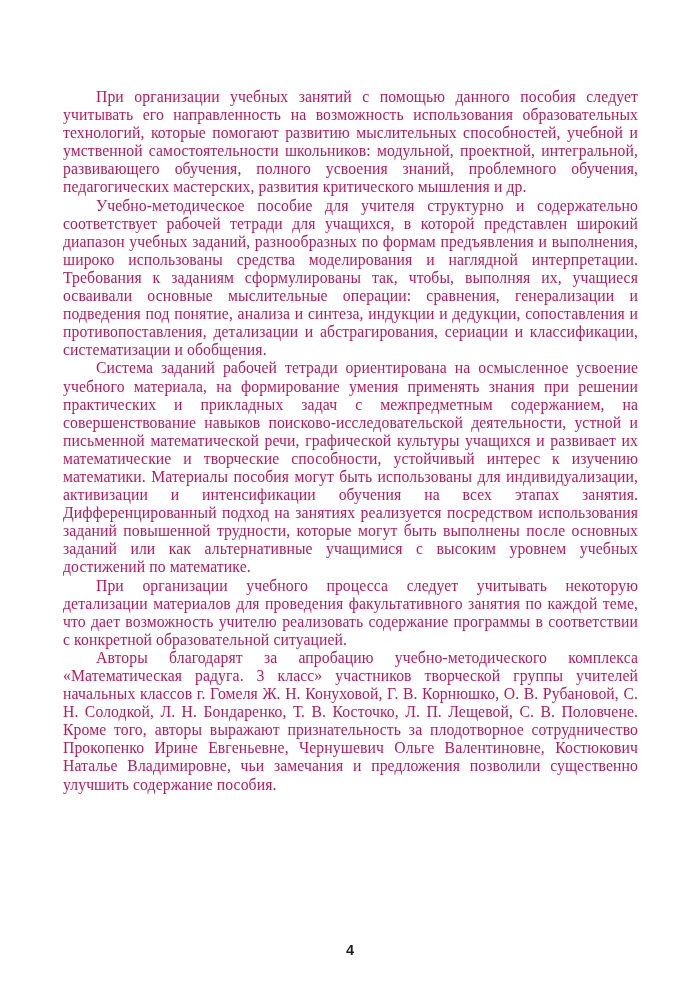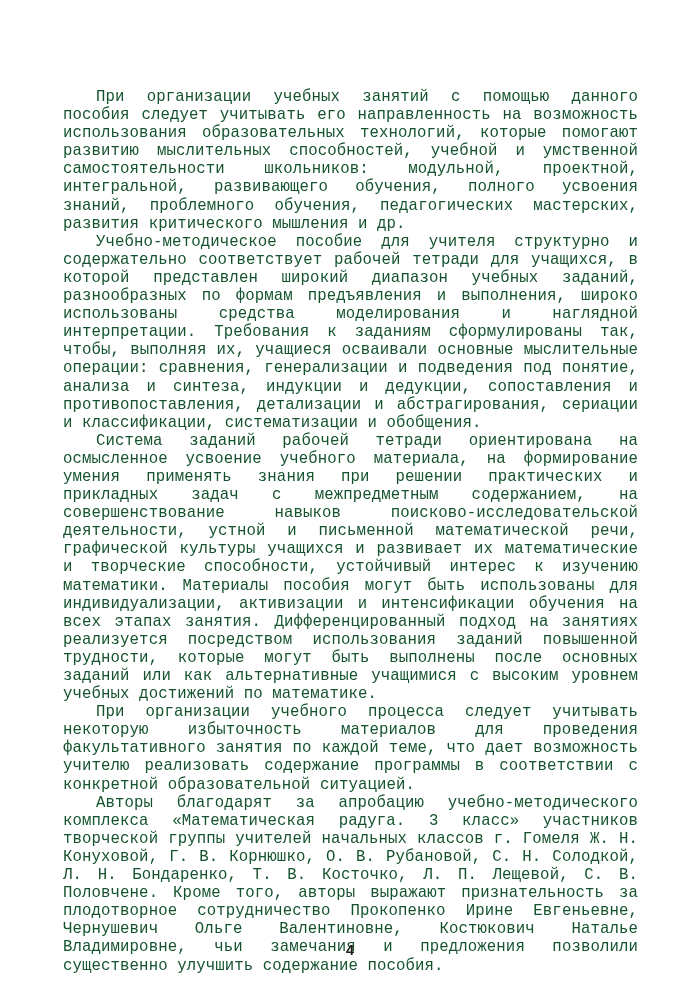--- a/index.html
+++ b/index.html
@@ -20,28 +20,27 @@
     top: 0;
     width: 700px;
     height: 1000px;
     background: #ffffff;
   }
   .text-block {
     position: absolute;
     left: 63px;
     top: 88px;
     width: 575px;
-    color: #14532d;
+    color: #be185d;
     font-size: 15.7px;
     line-height: 18.1px;
     text-align: justify;
     hyphens: auto;
     -webkit-hyphens: auto;
     letter-spacing: 0.1px;
-    font-family: Liberation Mono, monospace;
   }
   .text-block p {
     margin: 0;
     padding: 0;
     text-indent: 33px;
   }
   .page-footer {
     position: absolute;
     left: 0;
     top: 941px;
@@ -58,21 +57,21 @@
 </style>
 </head>
 <body>
 
 <div class="page">
 
   <div class="text-block">
     <p>При организации учебных занятий с помощью данного пособия следует учитывать его направленность на возможность использования образовательных технологий, которые помогают развитию мыслительных способностей, учебной и умственной самостоятельности школьников: модульной, проектной, интегральной, развивающего обучения, полного усвоения знаний, проблемного обучения, педагогических мастерских, развития критического мышления и др.</p>
     <p>Учебно-методическое пособие для учителя структурно и содержательно соответствует рабочей тетради для учащихся, в которой представлен широкий диапазон учебных заданий, разнообразных по формам предъявления и выполнения, широко использованы средства моделирования и наглядной интерпретации. Требования к заданиям сформулированы так, чтобы, выполняя их, учащиеся осваивали основные мыслительные операции: сравнения, генерализации и подведения под понятие, анализа и синтеза, индукции и дедукции, сопоставления и противопоставления, детализации и абстрагирования, сериации и классификации, систематизации и обобщения.</p>
     <p>Система заданий рабочей тетради ориентирована на осмысленное усвоение учебного материала, на формирование умения применять знания при решении практических и прикладных задач с межпредметным содержанием, на совершенствование навыков поисково-исследовательской деятельности, устной и письменной математической речи, графической культуры учащихся и развивает их математические и творческие способности, устойчивый интерес к изучению математики. Материалы пособия могут быть использованы для индивидуализации, активизации и интенсификации обучения на всех этапах занятия. Дифференцированный подход на занятиях реализуется посредством использования заданий повышенной трудности, которые могут быть выполнены после основных заданий или как альтернативные учащимися с высоким уровнем учебных достижений по математике.</p>
-    <p>При организации учебного процесса следует учитывать некоторую избыточность материалов для проведения факультативного занятия по каждой теме, что дает возможность учителю реализовать содержание программы в соответствии с конкретной образовательной ситуацией.</p>
+    <p>При организации учебного процесса следует учитывать некоторую детализации материалов для проведения факультативного занятия по каждой теме, что дает возможность учителю реализовать содержание программы в соответствии с конкретной образовательной ситуацией.</p>
     <p>Авторы благодарят за апробацию учебно-методического комплекса «Математическая радуга. 3 класс» участников творческой группы учителей начальных классов г. Гомеля Ж. Н. Конуховой, Г. В. Корнюшко, О. В. Рубановой, С. Н. Солодкой, Л. Н. Бондаренко, Т. В. Косточко, Л. П. Лещевой, С. В. Половчене. Кроме того, авторы выражают признательность за плодотворное сотрудничество Прокопенко Ирине Евгеньевне, Чернушевич Ольге Валентиновне, Костюкович Наталье Владимировне, чьи замечания и предложения позволили существенно улучшить содержание пособия.</p>
   </div>
 
   <div class="page-footer">
     <span class="page-number">4</span>
   </div>
 
 </div>
 
 </body></html>

